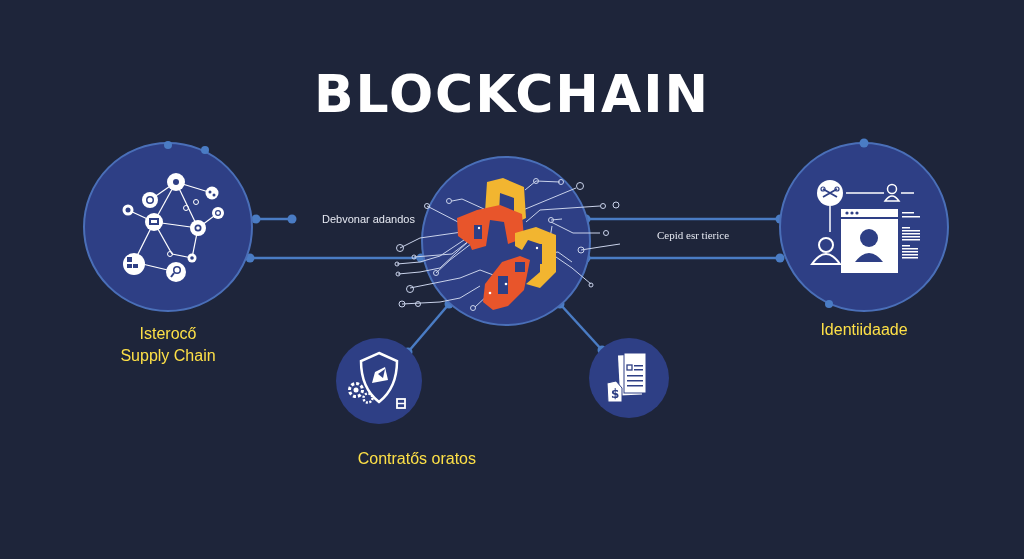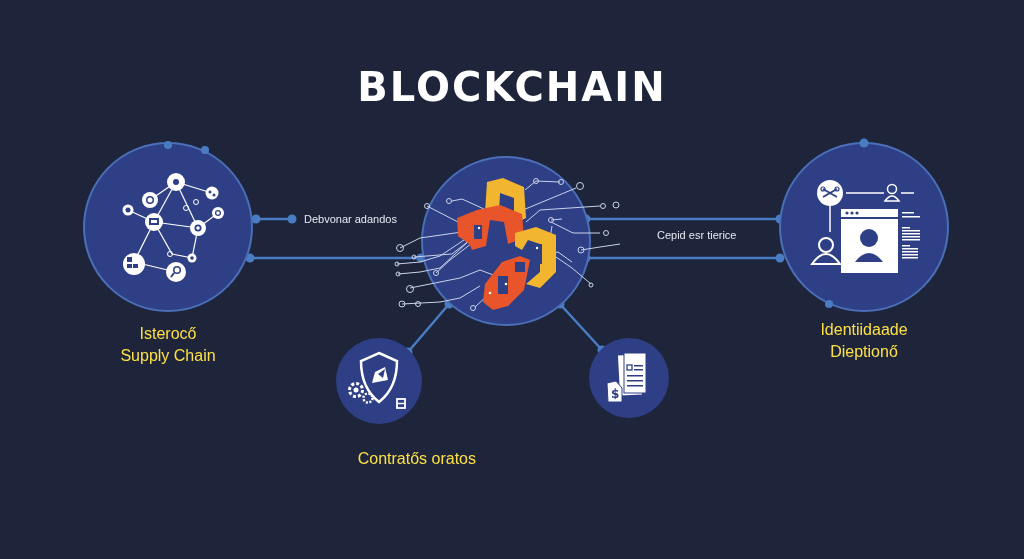--- a/index.html
+++ b/index.html
@@ -6,21 +6,21 @@
     body {
       width:1024px; height:559px; overflow:hidden;
       background:#1e253a;
       font-family:"Liberation Sans", "DejaVu Sans", sans-serif;
       position:relative;
     }
     .title {
       position:absolute; left:0; width:1024px; top:64px;
       text-align:center; color:#ffffff; font-weight:700;
       font-family:"DejaVu Sans", sans-serif;
-      font-size:40px; letter-spacing:2px;
+      font-size:52px; letter-spacing:2px;
     }
     svg.diagram { position:absolute; left:0; top:0; }
     .label {
       position:absolute; color:#fde047; font-size:16px; line-height:22px;
       text-align:center; white-space:nowrap;
     }
     .small-label {
       position:absolute; color:#e6e9f2; font-size:11px; white-space:nowrap;
     }
   </style>
@@ -237,31 +237,30 @@
       <rect x="634" y="369" width="9" height="1.5" fill="#2e3f85"></rect>
       <rect x="627" y="375" width="16" height="1.5" fill="#2e3f85"></rect>
       <rect x="627" y="380" width="16" height="1.5" fill="#2e3f85"></rect>
       <rect x="627" y="385" width="16" height="1.5" fill="#2e3f85"></rect>
       <path d="M607 383 L616 381 L622 388 L622 402 L608 402 Z" fill="#ffffff" stroke="#2e3f85" stroke-width="1"></path>
       <text x="611" y="398" font-size="12" font-weight="700" fill="#2e3f85" font-family="DejaVu Sans, sans-serif">$</text>
     </g>
   </g>
 </svg>
 
-<div class="small-label" style="left:304px;top:213px;">Debvonar adandos</div>
-<div class="small-label" style="left:657px;top:229px;">Cepid esr tierice</div>
+<div class="small-label" style="left:322px;top:213px;">Debvonar adandos</div>
+<div class="small-label" style="left:657px;top:229px;font-family:Liberation Serif, serif;">Cepid esr tierice</div>
 
 <div class="label" style="left:68px;top:323px;width:200px;">
   <div>Isterocő</div>
   <div>Supply Chain</div>
 </div>
 
 <div class="label" style="left:764px;top:319px;width:200px;">
   <div>Identiidaade</div>
-  <div>Dieptionő</div>
 </div>
 
 <div class="label" style="left:276px;top:448px;width:200px;text-align:right;">
   <div>Contratős oratos</div>
 </div>
 
 <div class="label" style="left:530px;top:434px;width:200px;">
 </div>
 
 </body></html>

